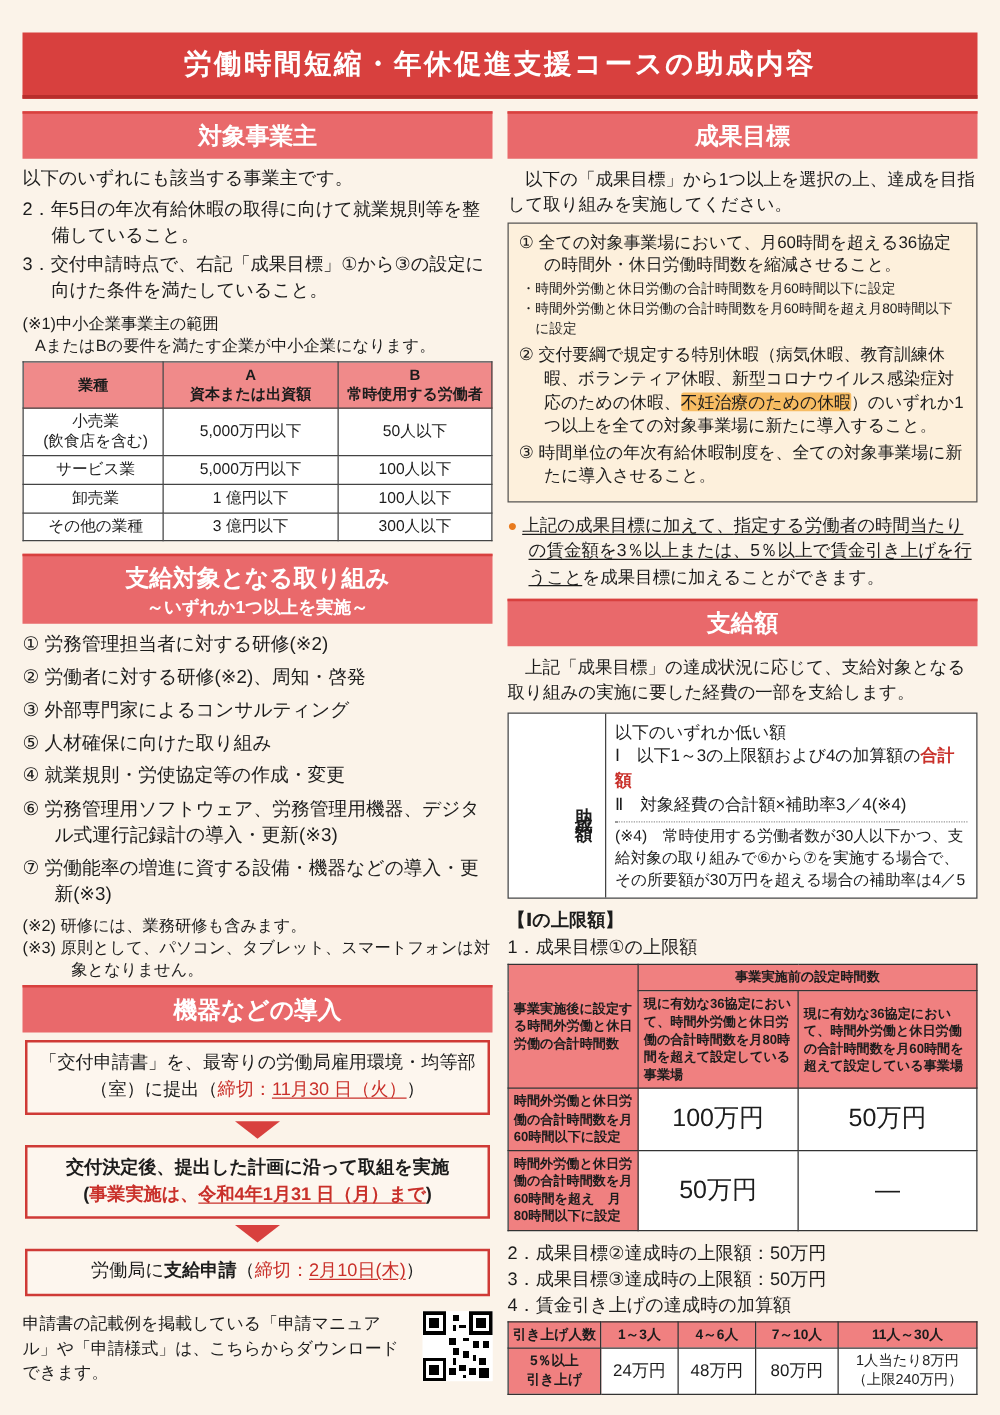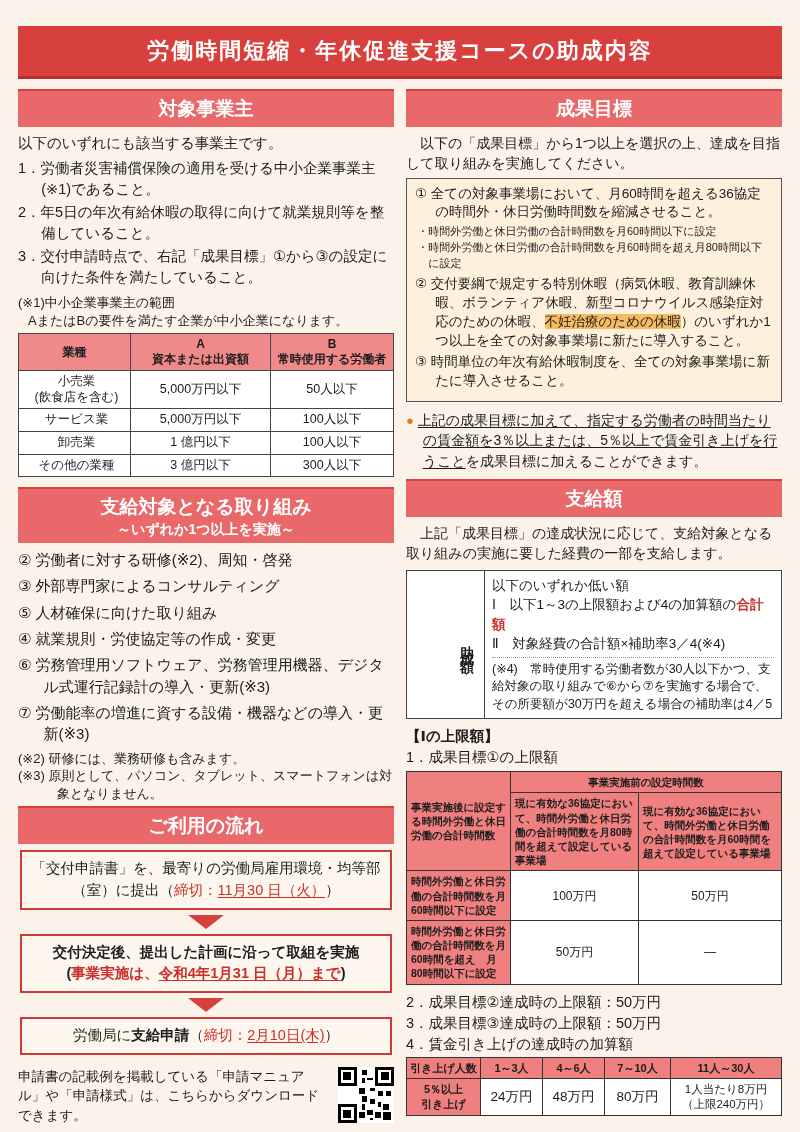--- a/index.html
+++ b/index.html
@@ -74,21 +74,21 @@
   .grant-label span{ writing-mode:vertical-rl; letter-spacing:6px; }
   .grant-body{ flex:1; padding:5px 7px; }
   .grant-body .l{ font-size:13.5px; line-height:1.45; }
   .grant-note{ font-size:12.5px; line-height:1.4; border-top:1px dotted #999; margin-top:3px; padding-top:3px;}
   .hd-line{ font-size:14.5px; margin:2px 0; }
   
   .captable{ width:100%; margin:4px 0 8px 0; }
   .captable td{ border:1px solid #333; font-size:10.5px; line-height:1.35; padding:3px 4px; text-align:center; white-space:pre-line;}
   .captable .hd{ background:#f08080; font-weight:bold; text-align:left; }
   .captable .hdc{ background:#f08080; font-weight:bold; text-align:center; }
-  .captable .val{ background:#fff; font-size:12px; }
+  .captable .val{ background:#fff; font-size:20px; }
   
   .addtable{ width:100%; margin:3px 0 4px 0;}
   .addtable td{ border:1px solid #333; font-size:11.5px; padding:3px 2px; text-align:center; white-space:pre-line; line-height:1.3;}
   .addtable .hd{ background:#f08080; font-weight:bold; font-size:11px;}
   .addtable .val{ font-size:13.5px; }
   .mt4{margin-top:4px;} .mt6{margin-top:6px;} .mb4{margin-bottom:4px;}
 </style>
 </head>
 <body>
 
@@ -96,21 +96,20 @@
 
   <div class="main-title">労働時間短縮・年休促進支援コースの助成内容</div>
 
   <div class="cols">
 
     <div class="col">
 
       <div class="sec-hd">対象事業主</div>
       <div class="p">以下のいずれにも該当する事業主です。</div>
       <div class="list p mt4">
-        <div class="hang">1．労働者災害補償保険の適用を受ける中小企業事業主(※1)であること。</div>
         <div class="hang">2．年5日の年次有給休暇の取得に向けて就業規則等を整備していること。</div>
         <div class="hang">3．交付申請時点で、右記「成果目標」①から③の設定に向けた条件を満たしていること。</div>
       </div>
       <div class="note mt6">(※1)中小企業事業主の範囲</div>
       <div class="note" style="padding-left:10px">AまたはBの要件を満たす企業が中小企業になります。</div>
 
       <table class="ctable">
         <tbody>
             <tr>
           <td class="hd" style="width:112px">業種</td>
@@ -141,31 +140,32 @@
           <td>300人以下</td>
         </tr>
       </tbody>
         </table>
 
       <div class="sec-hd">
         <span>支給対象となる取り組み</span>
         <span class="sub">～いずれか1つ以上を実施～</span>
       </div>
       <div class="acts">
+        <div>① 労務管理担当者に対する研修(※2)</div>
         <div>② 労働者に対する研修(※2)、周知・啓発</div>
         <div>③ 外部専門家によるコンサルティング</div>
         <div>⑤ 人材確保に向けた取り組み</div>
         <div>④ 就業規則・労使協定等の作成・変更</div>
         <div>⑥ 労務管理用ソフトウェア、労務管理用機器、デジタル式運行記録計の導入・更新(※3)</div>
         <div>⑦ 労働能率の増進に資する設備・機器などの導入・更新(※3)</div>
       </div>
       <div class="note hang" style="padding-left:3em;text-indent:-3em">(※2) 研修には、業務研修も含みます。</div>
       <div class="note hang mb4" style="padding-left:3em;text-indent:-3em">(※3) 原則として、パソコン、タブレット、スマートフォンは対象となりません。</div>
 
-      <div class="sec-hd">ご利用の流れ</div>
+      <div class="sec-hd">機器などの導入</div>
 
       <div class="flow-box">
         <span>「交付申請書」を、最寄りの労働局雇用環境・均等部（室）に提出（</span><span class="red">締切：</span><span class="red u">11月30 日（火）</span><span>）</span>
       </div>
       <div class="arrow-down"></div>
       <div class="flow-box">
         <span class="b">交付決定後、提出した計画に沿って取組を実施</span><br>
         <span class="b">(</span><span class="red b">事業実施は、</span><span class="red u b">令和4年1月31 日（月）まで</span><span class="b">)</span>
       </div>
       <div class="arrow-down"></div>

